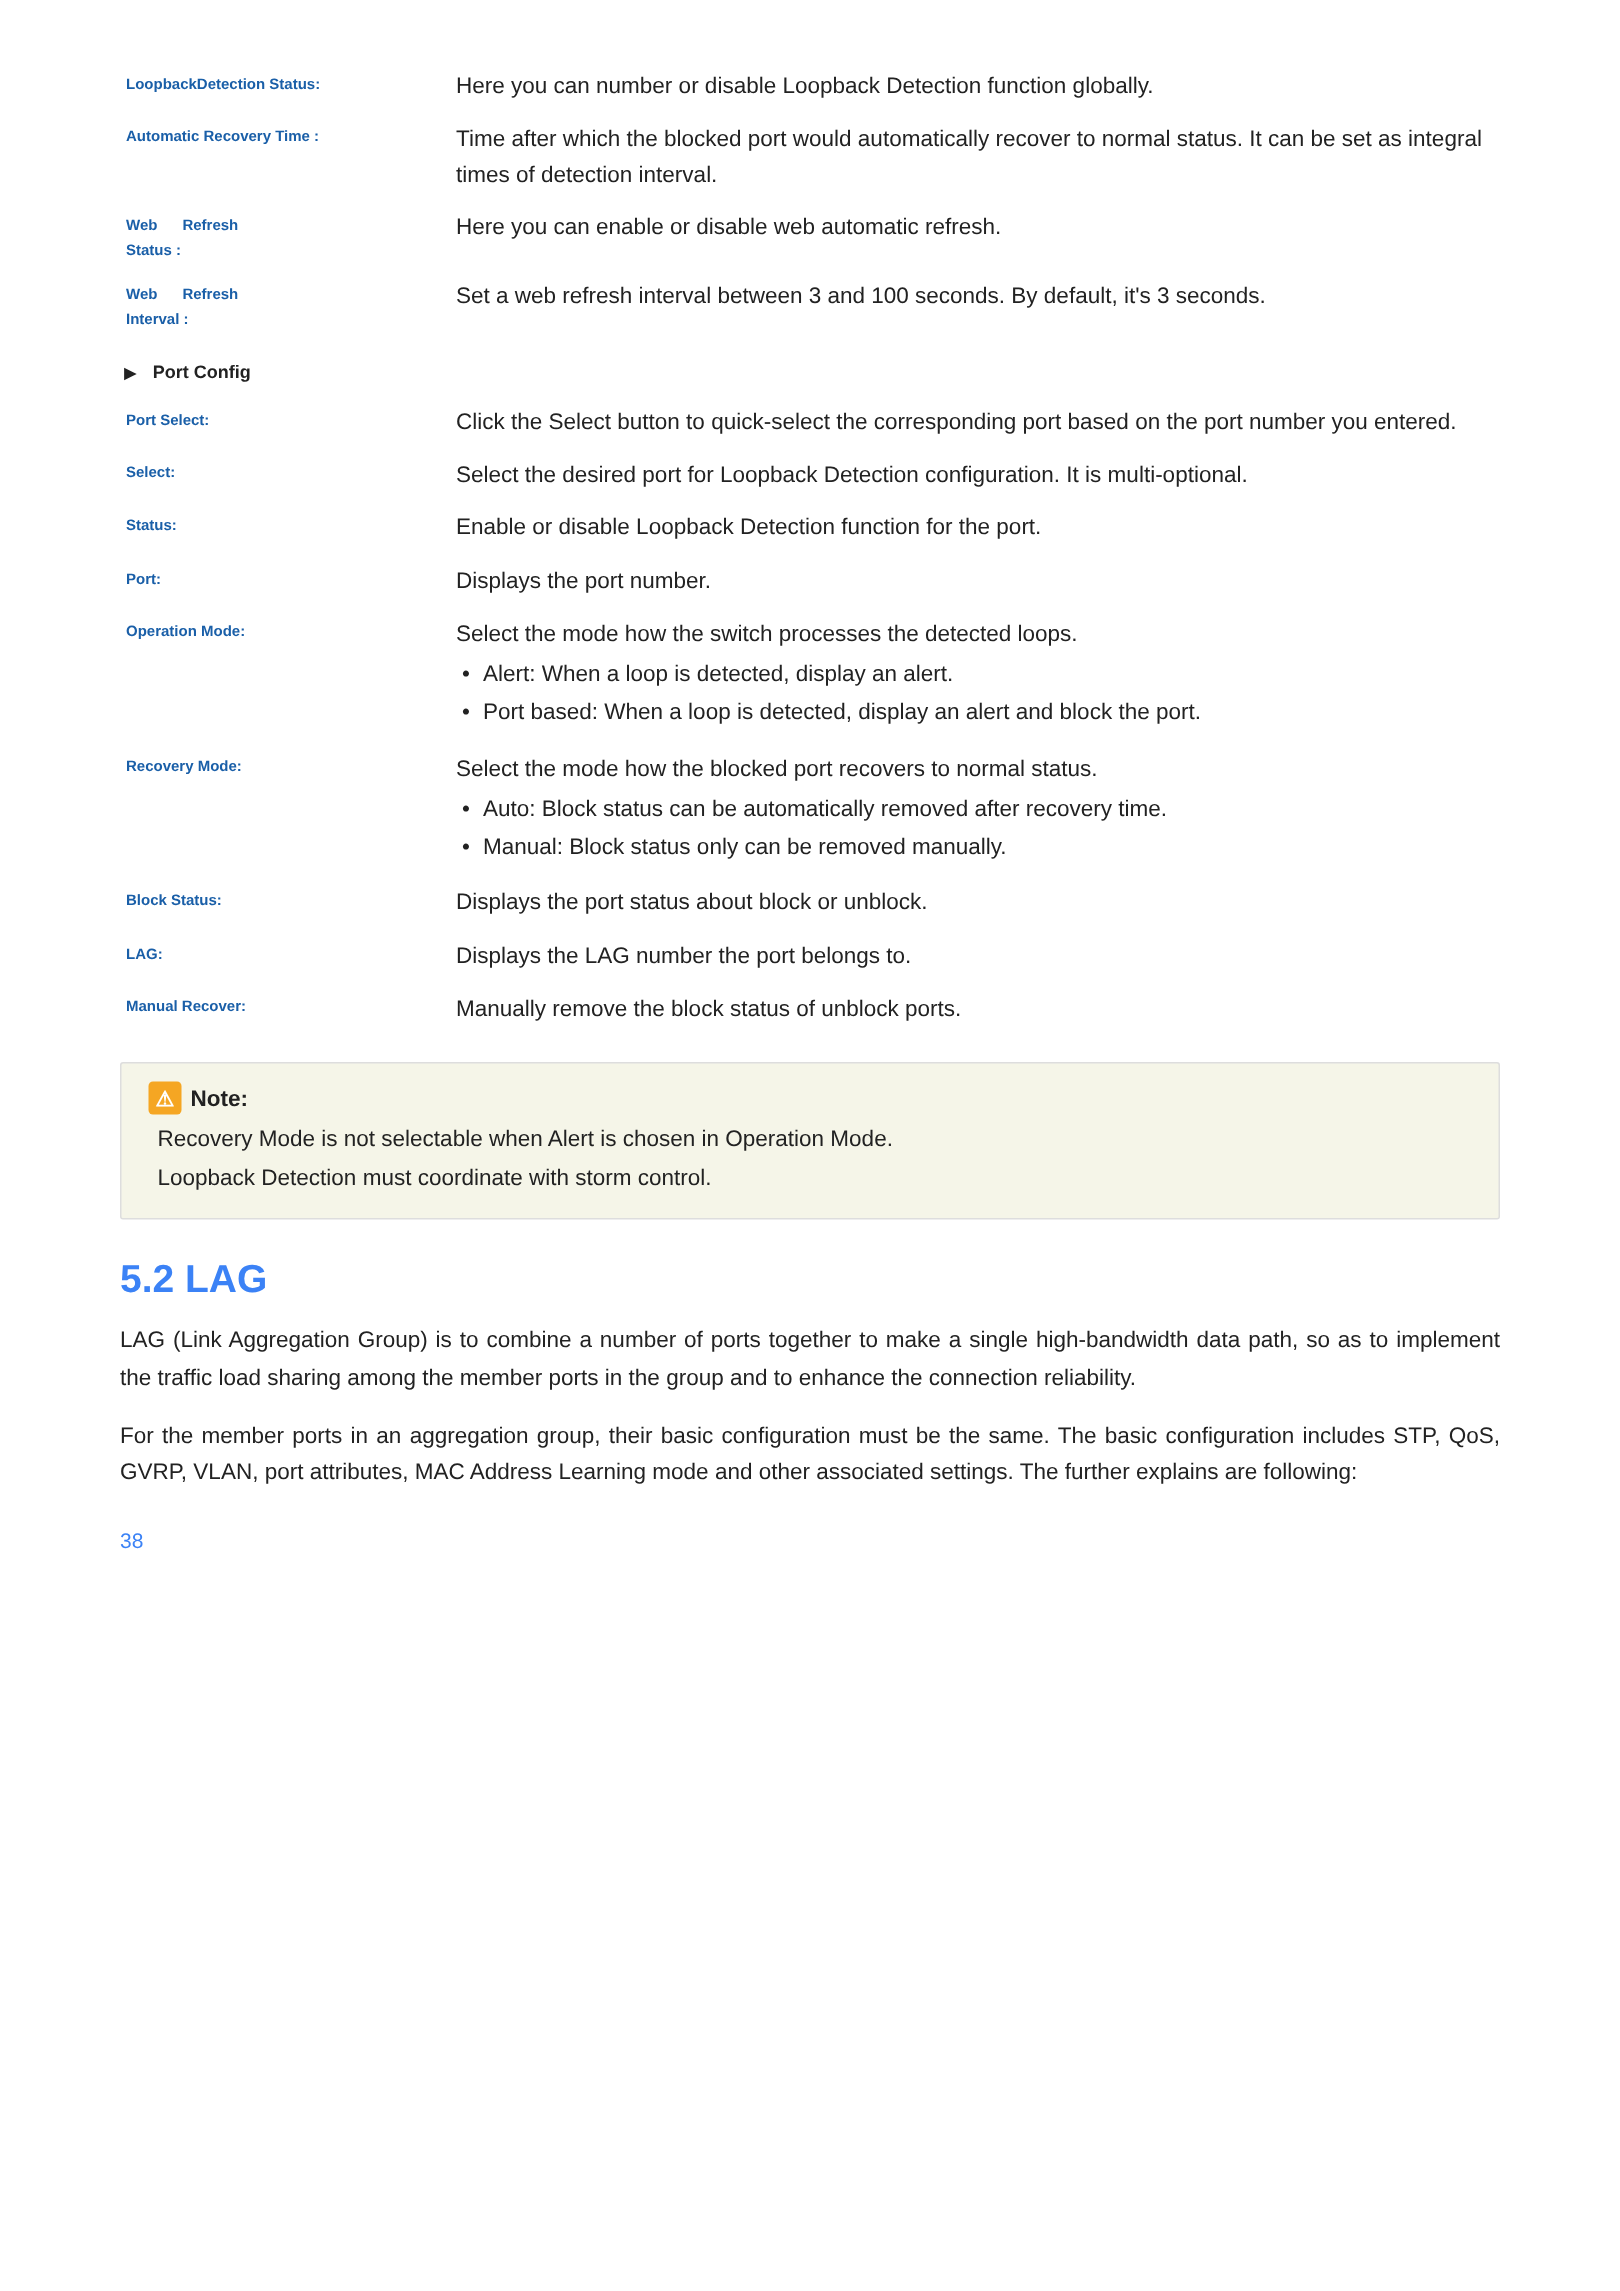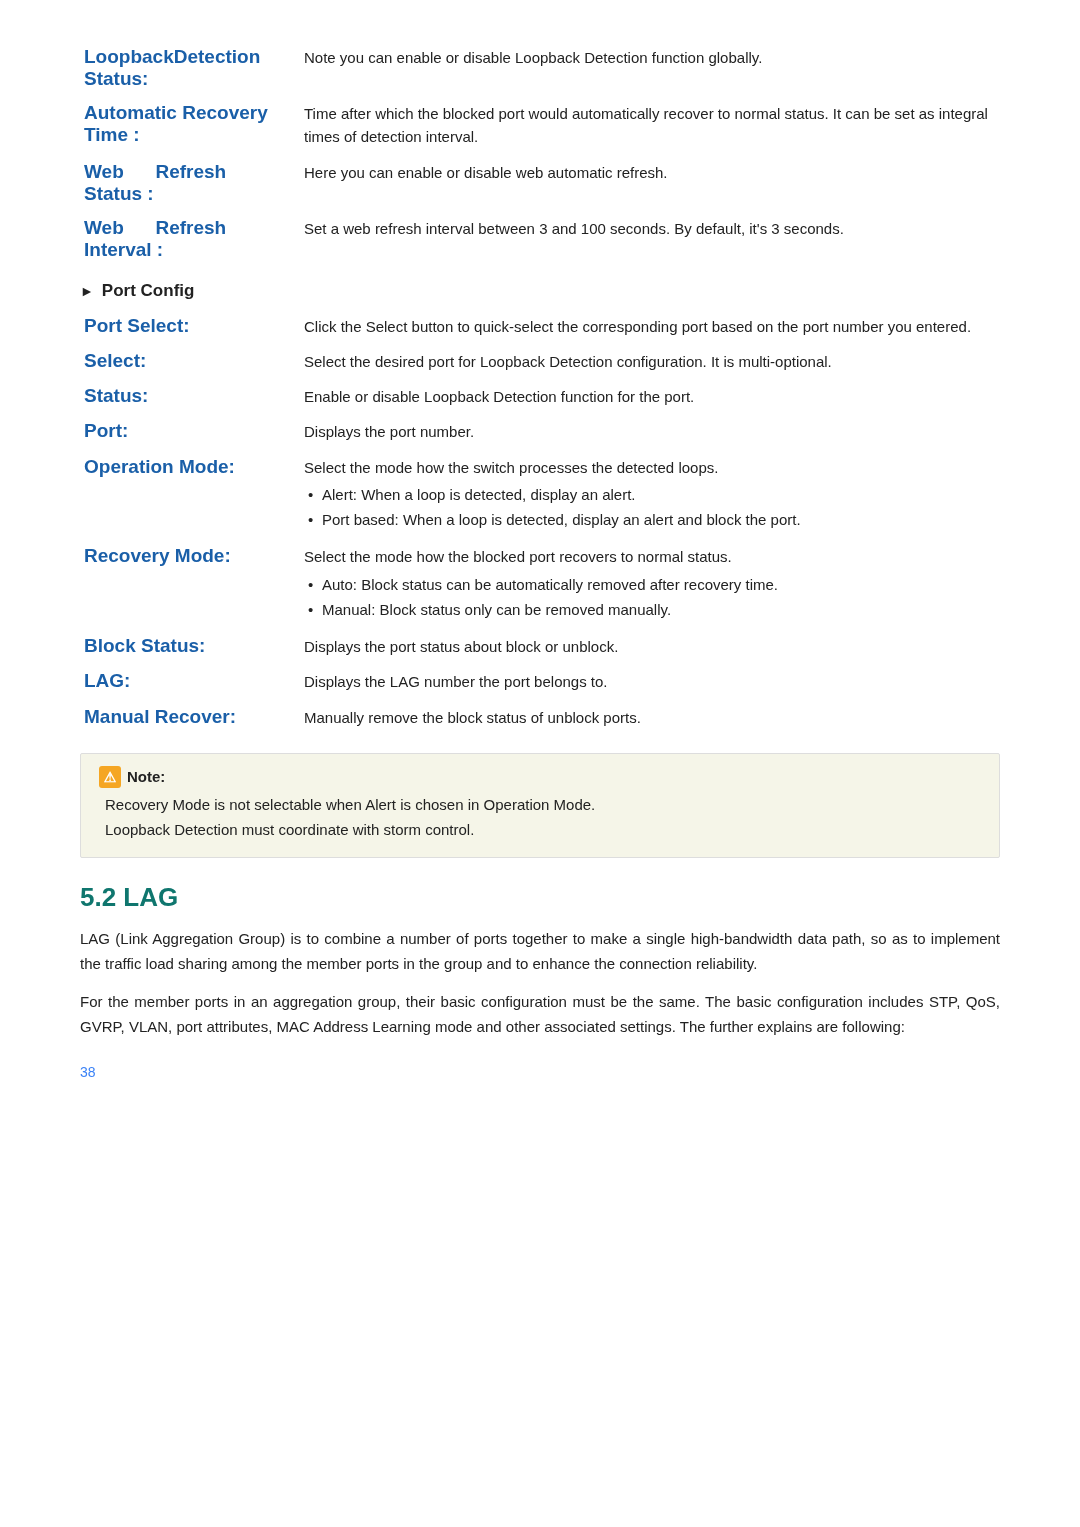--- a/index.html
+++ b/index.html
@@ -28,39 +28,39 @@
       padding: 6px 4px;
     }
     .label-col {
       width: 220px;
       min-width: 180px;
       padding-right: 12px;
     }
     .label-blue {
       color: #1a5fa8;
       font-weight: bold;
-      font-size: 19px;
+      font-size: 10px;
     }
     .desc-col {
       color: #222;
       line-height: 1.55;
     }
     .section-header {
       display: flex;
       align-items: center;
       margin: 14px 0 8px 0;
     }
     .section-arrow {
       font-size: 14px;
       margin-right: 8px;
       color: #222;
     }
     .section-title {
       font-weight: bold;
-      font-size: 17px;
+      font-size: 12px;
       color: #222;
     }
     .bullet-list {
       list-style: none;
       padding: 0;
       margin: 4px 0 0 0;
     }
     .bullet-list li {
       padding-left: 18px;
       position: relative;
@@ -109,21 +109,21 @@
     }
     .note-list li::before {
       content: "";
     }
     .section-52 {
       margin-top: 24px;
     }
     .section-52-title {
       font-size: 26px;
       font-weight: bold;
-      color: #0f766e;
+      color: #3b82f6;
       margin-bottom: 14px;
       border-bottom: none;
       margin-top: 24px;
     }
     .section-52-para {
       line-height: 1.65;
       margin-bottom: 14px;
       text-align: justify;
     }
     .bold-inline {
@@ -140,21 +140,21 @@
 <body>
 
 <div class="content-area">
 
   <table class="field-table">
     <tbody>
       <tr>
         <td class="label-col">
           <span class="label-blue">LoopbackDetection Status:</span>
         </td>
-        <td class="desc-col">Note you can enable or disable Loopback Detection function globally.</td>
+        <td class="desc-col">Here you can number or disable Loopback Detection function globally.</td>
       </tr>
       <tr>
         <td class="label-col">
           <span class="label-blue">Automatic Recovery Time :</span>
         </td>
         <td class="desc-col">Time after which the blocked port would automatically recover to normal status. It can be set as integral times of detection interval.</td>
       </tr>
       <tr>
         <td class="label-col">
           <span class="label-blue">

